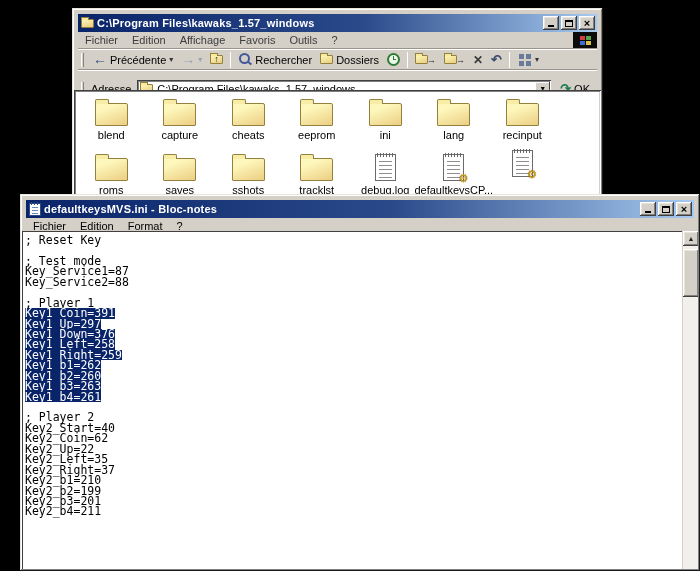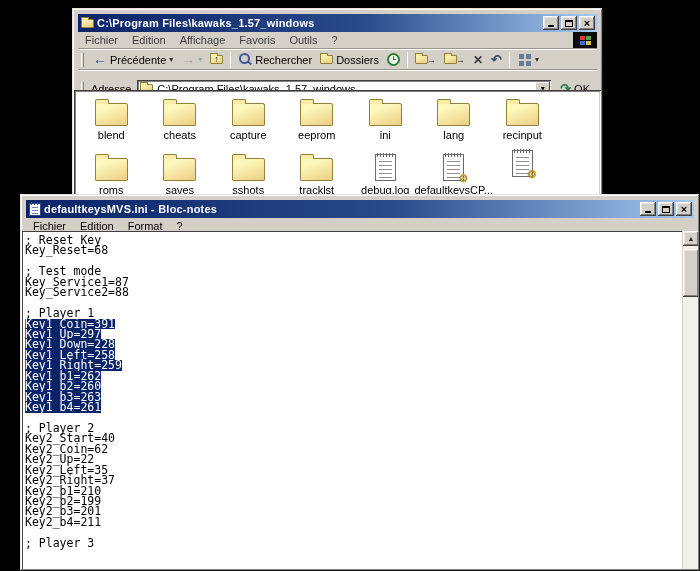--- a/index.html
+++ b/index.html
@@ -255,27 +255,27 @@
       <div class="fitem">
         <div class="fi-icon">
           <div class="icon-folder"></div>
         </div>
         <div class="fi-label">blend</div>
       </div>
       <div class="fitem">
         <div class="fi-icon">
           <div class="icon-folder"></div>
         </div>
+        <div class="fi-label">capture</div>
+      </div>
+      <div class="fitem">
+        <div class="fi-icon">
+          <div class="icon-folder"></div>
+        </div>
         <div class="fi-label">cheats</div>
-      </div>
-      <div class="fitem">
-        <div class="fi-icon">
-          <div class="icon-folder"></div>
-        </div>
-        <div class="fi-label">capture</div>
       </div>
       <div class="fitem">
         <div class="fi-icon">
           <div class="icon-folder"></div>
         </div>
         <div class="fi-label">eeprom</div>
       </div>
       <div class="fitem">
         <div class="fi-icon">
           <div class="icon-folder"></div>
@@ -361,49 +361,47 @@
   </div>
   <div class="menubar" id="notepad-menubar">
       <span class="menu-item">Fichier</span>
       <span class="menu-item">Edition</span>
       <span class="menu-item">Format</span>
       <span class="menu-item">?</span>
     </div>
   <div class="np-client">
     <div class="np-text" id="notepad-text">
         <div class="line"><span class="linetext">; Reset Key</span></div>
-        <div class="line"><span class="linetext">Key_Reset=68</span></div>
         <div class="line"><span class="linetext"></span></div>
         <div class="line"><span class="linetext">; Test mode</span></div>
         <div class="line"><span class="linetext">Key_Service1=87</span></div>
         <div class="line"><span class="linetext">Key_Service2=88</span></div>
         <div class="line"><span class="linetext"></span></div>
         <div class="line"><span class="linetext">; Player 1</span></div>
         <div class="line"><span class="linetext selhl">Key1_Coin=391</span></div>
         <div class="line"><span class="linetext selhl">Key1_Up=297</span></div>
-        <div class="line"><span class="linetext selhl">Key1_Down=228</span></div>
+        <div class="line"><span class="linetext selhl">Key1_Down=376</span></div>
         <div class="line"><span class="linetext selhl">Key1_Left=258</span></div>
         <div class="line"><span class="linetext selhl">Key1_Right=259</span></div>
         <div class="line"><span class="linetext selhl">Key1_b1=262</span></div>
         <div class="line"><span class="linetext selhl">Key1_b2=260</span></div>
         <div class="line"><span class="linetext selhl">Key1_b3=263</span></div>
         <div class="line"><span class="linetext selhl">Key1_b4=261</span></div>
         <div class="line"><span class="linetext"></span></div>
         <div class="line"><span class="linetext">; Player 2</span></div>
         <div class="line"><span class="linetext">Key2_Start=40</span></div>
         <div class="line"><span class="linetext">Key2_Coin=62</span></div>
         <div class="line"><span class="linetext">Key2_Up=22</span></div>
         <div class="line"><span class="linetext">Key2_Left=35</span></div>
         <div class="line"><span class="linetext">Key2_Right=37</span></div>
         <div class="line"><span class="linetext">Key2_b1=210</span></div>
         <div class="line"><span class="linetext">Key2_b2=199</span></div>
         <div class="line"><span class="linetext">Key2_b3=201</span></div>
         <div class="line"><span class="linetext">Key2_b4=211</span></div>
         <div class="line"><span class="linetext"></span></div>
-        <div class="line"><span class="linetext">; Player 3</span></div>
         <div class="line"></div>
       </div>
     <div class="np-scroll">
       <div class="sb-btn">
           <span>▲</span>
         </div>
       <div class="sb-thumb"></div>
     </div>
   </div>
 </div>

